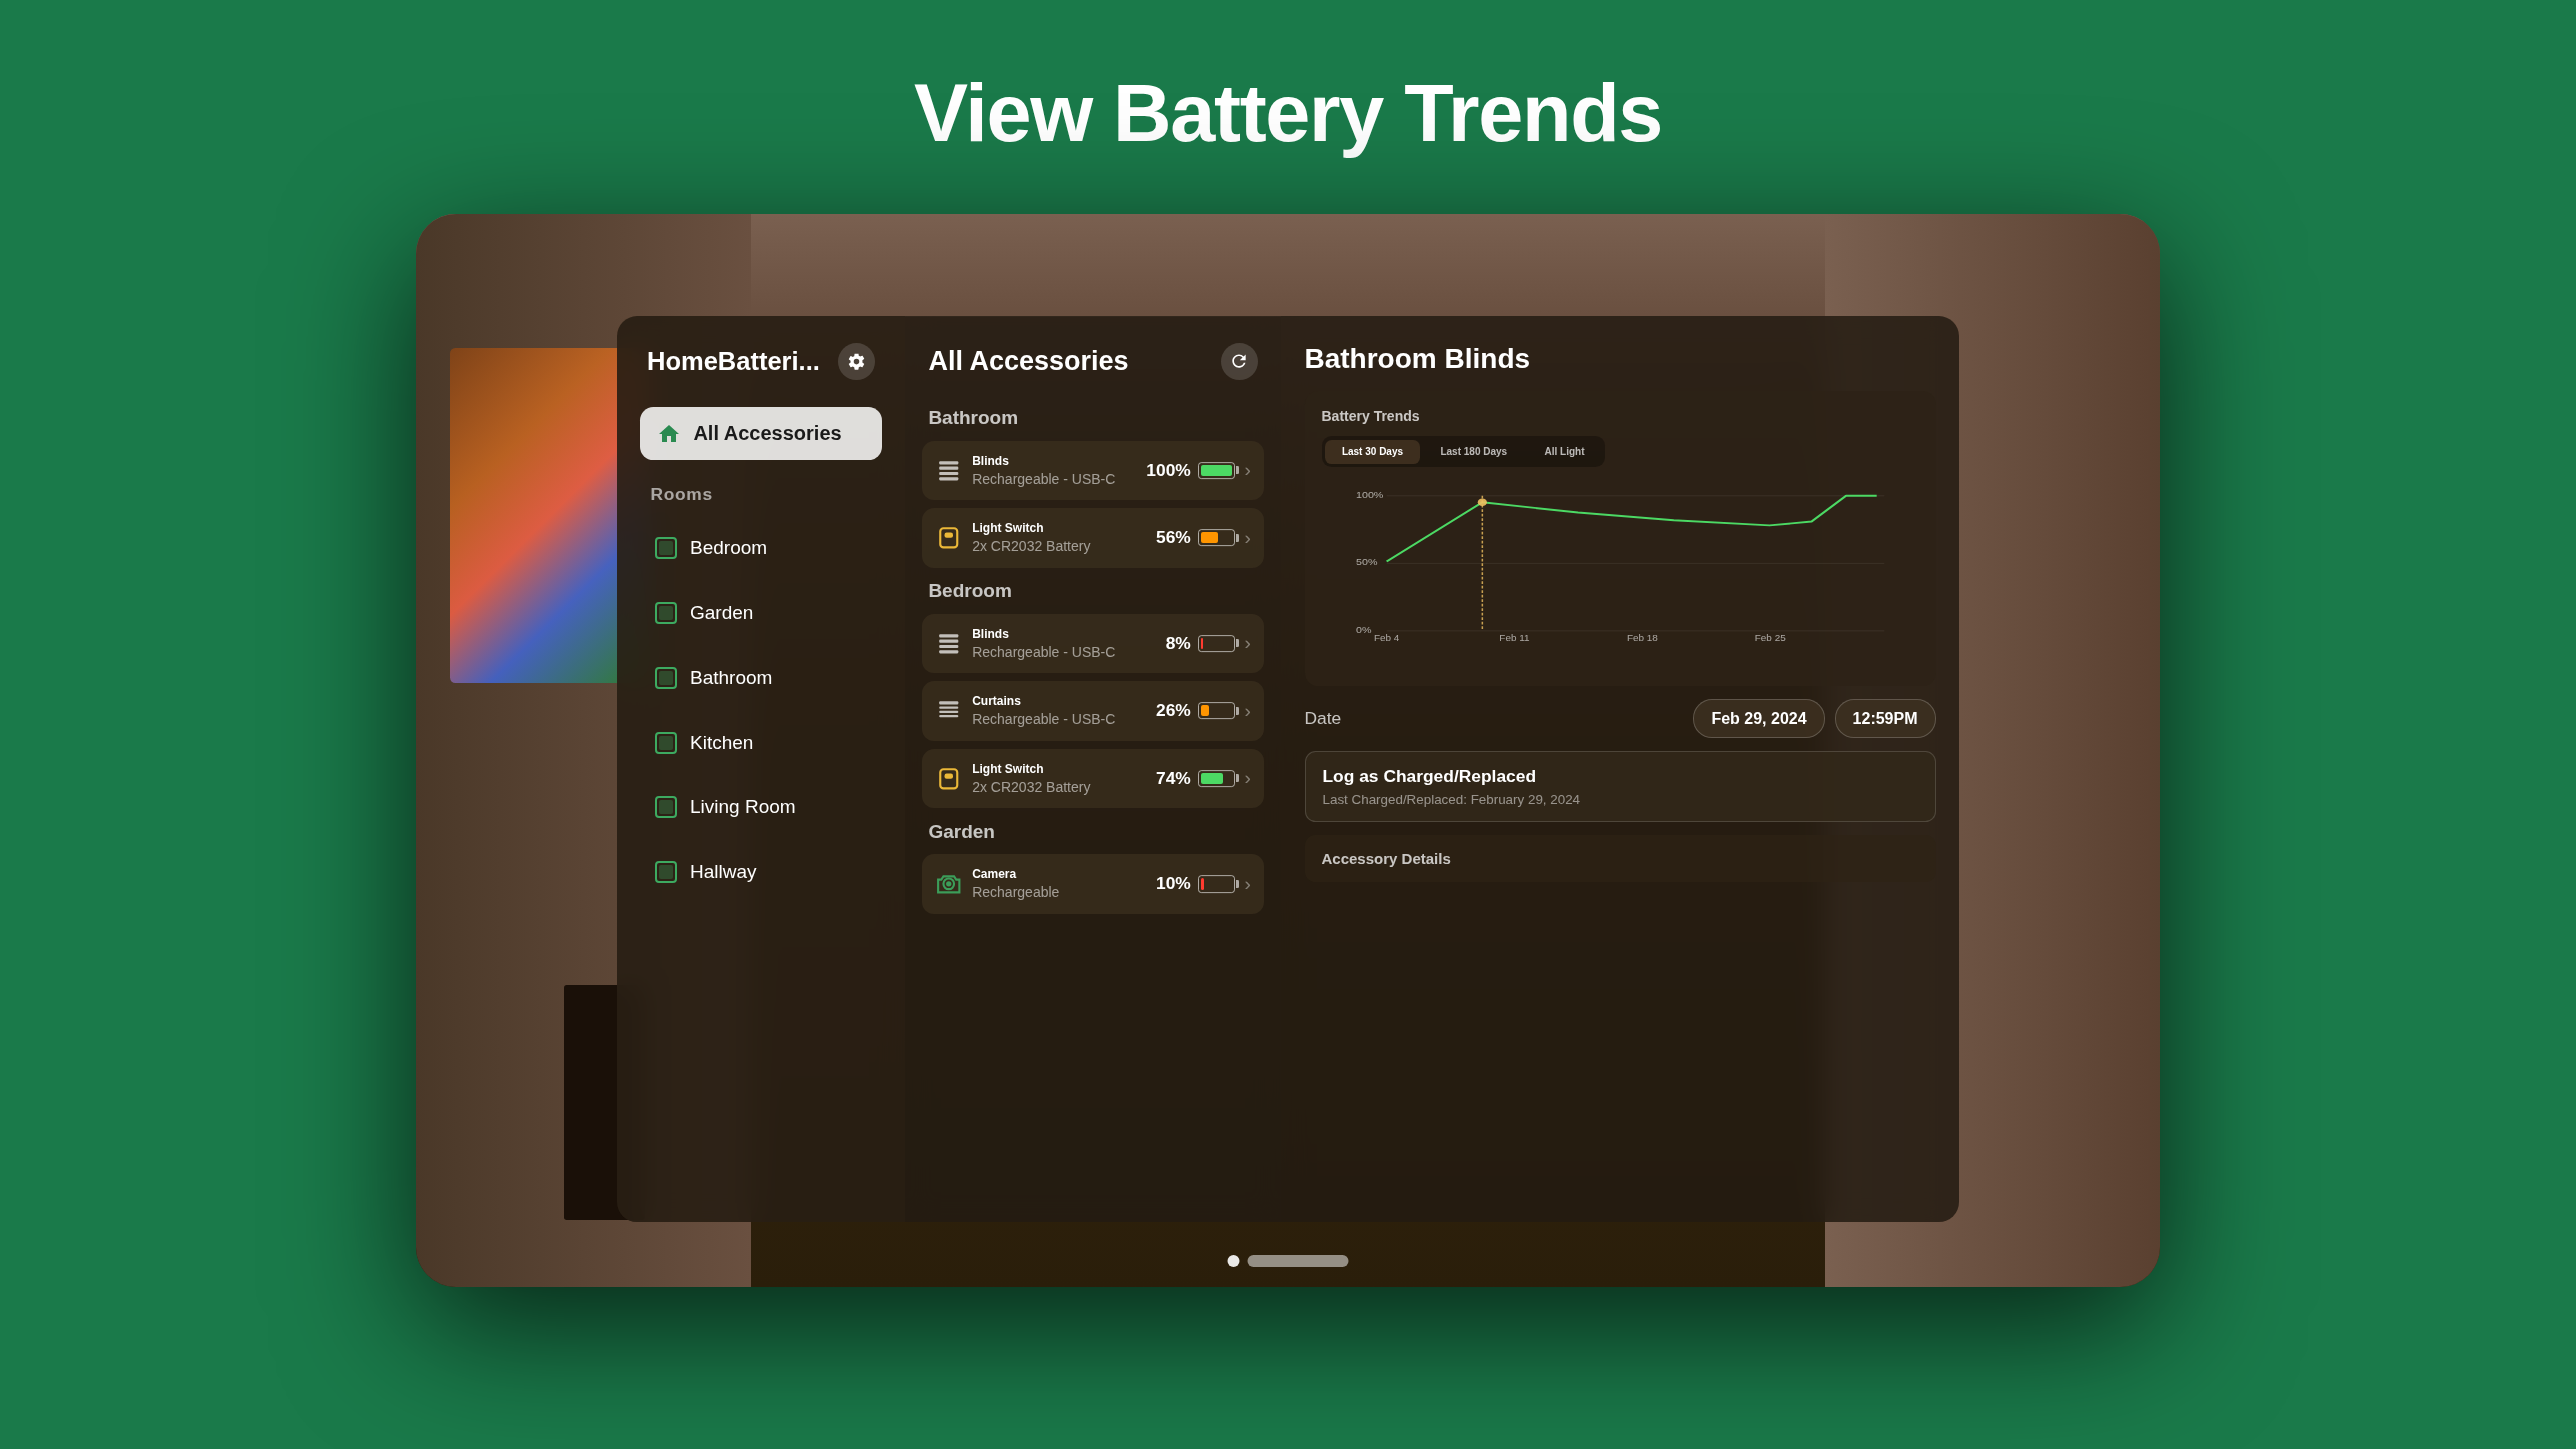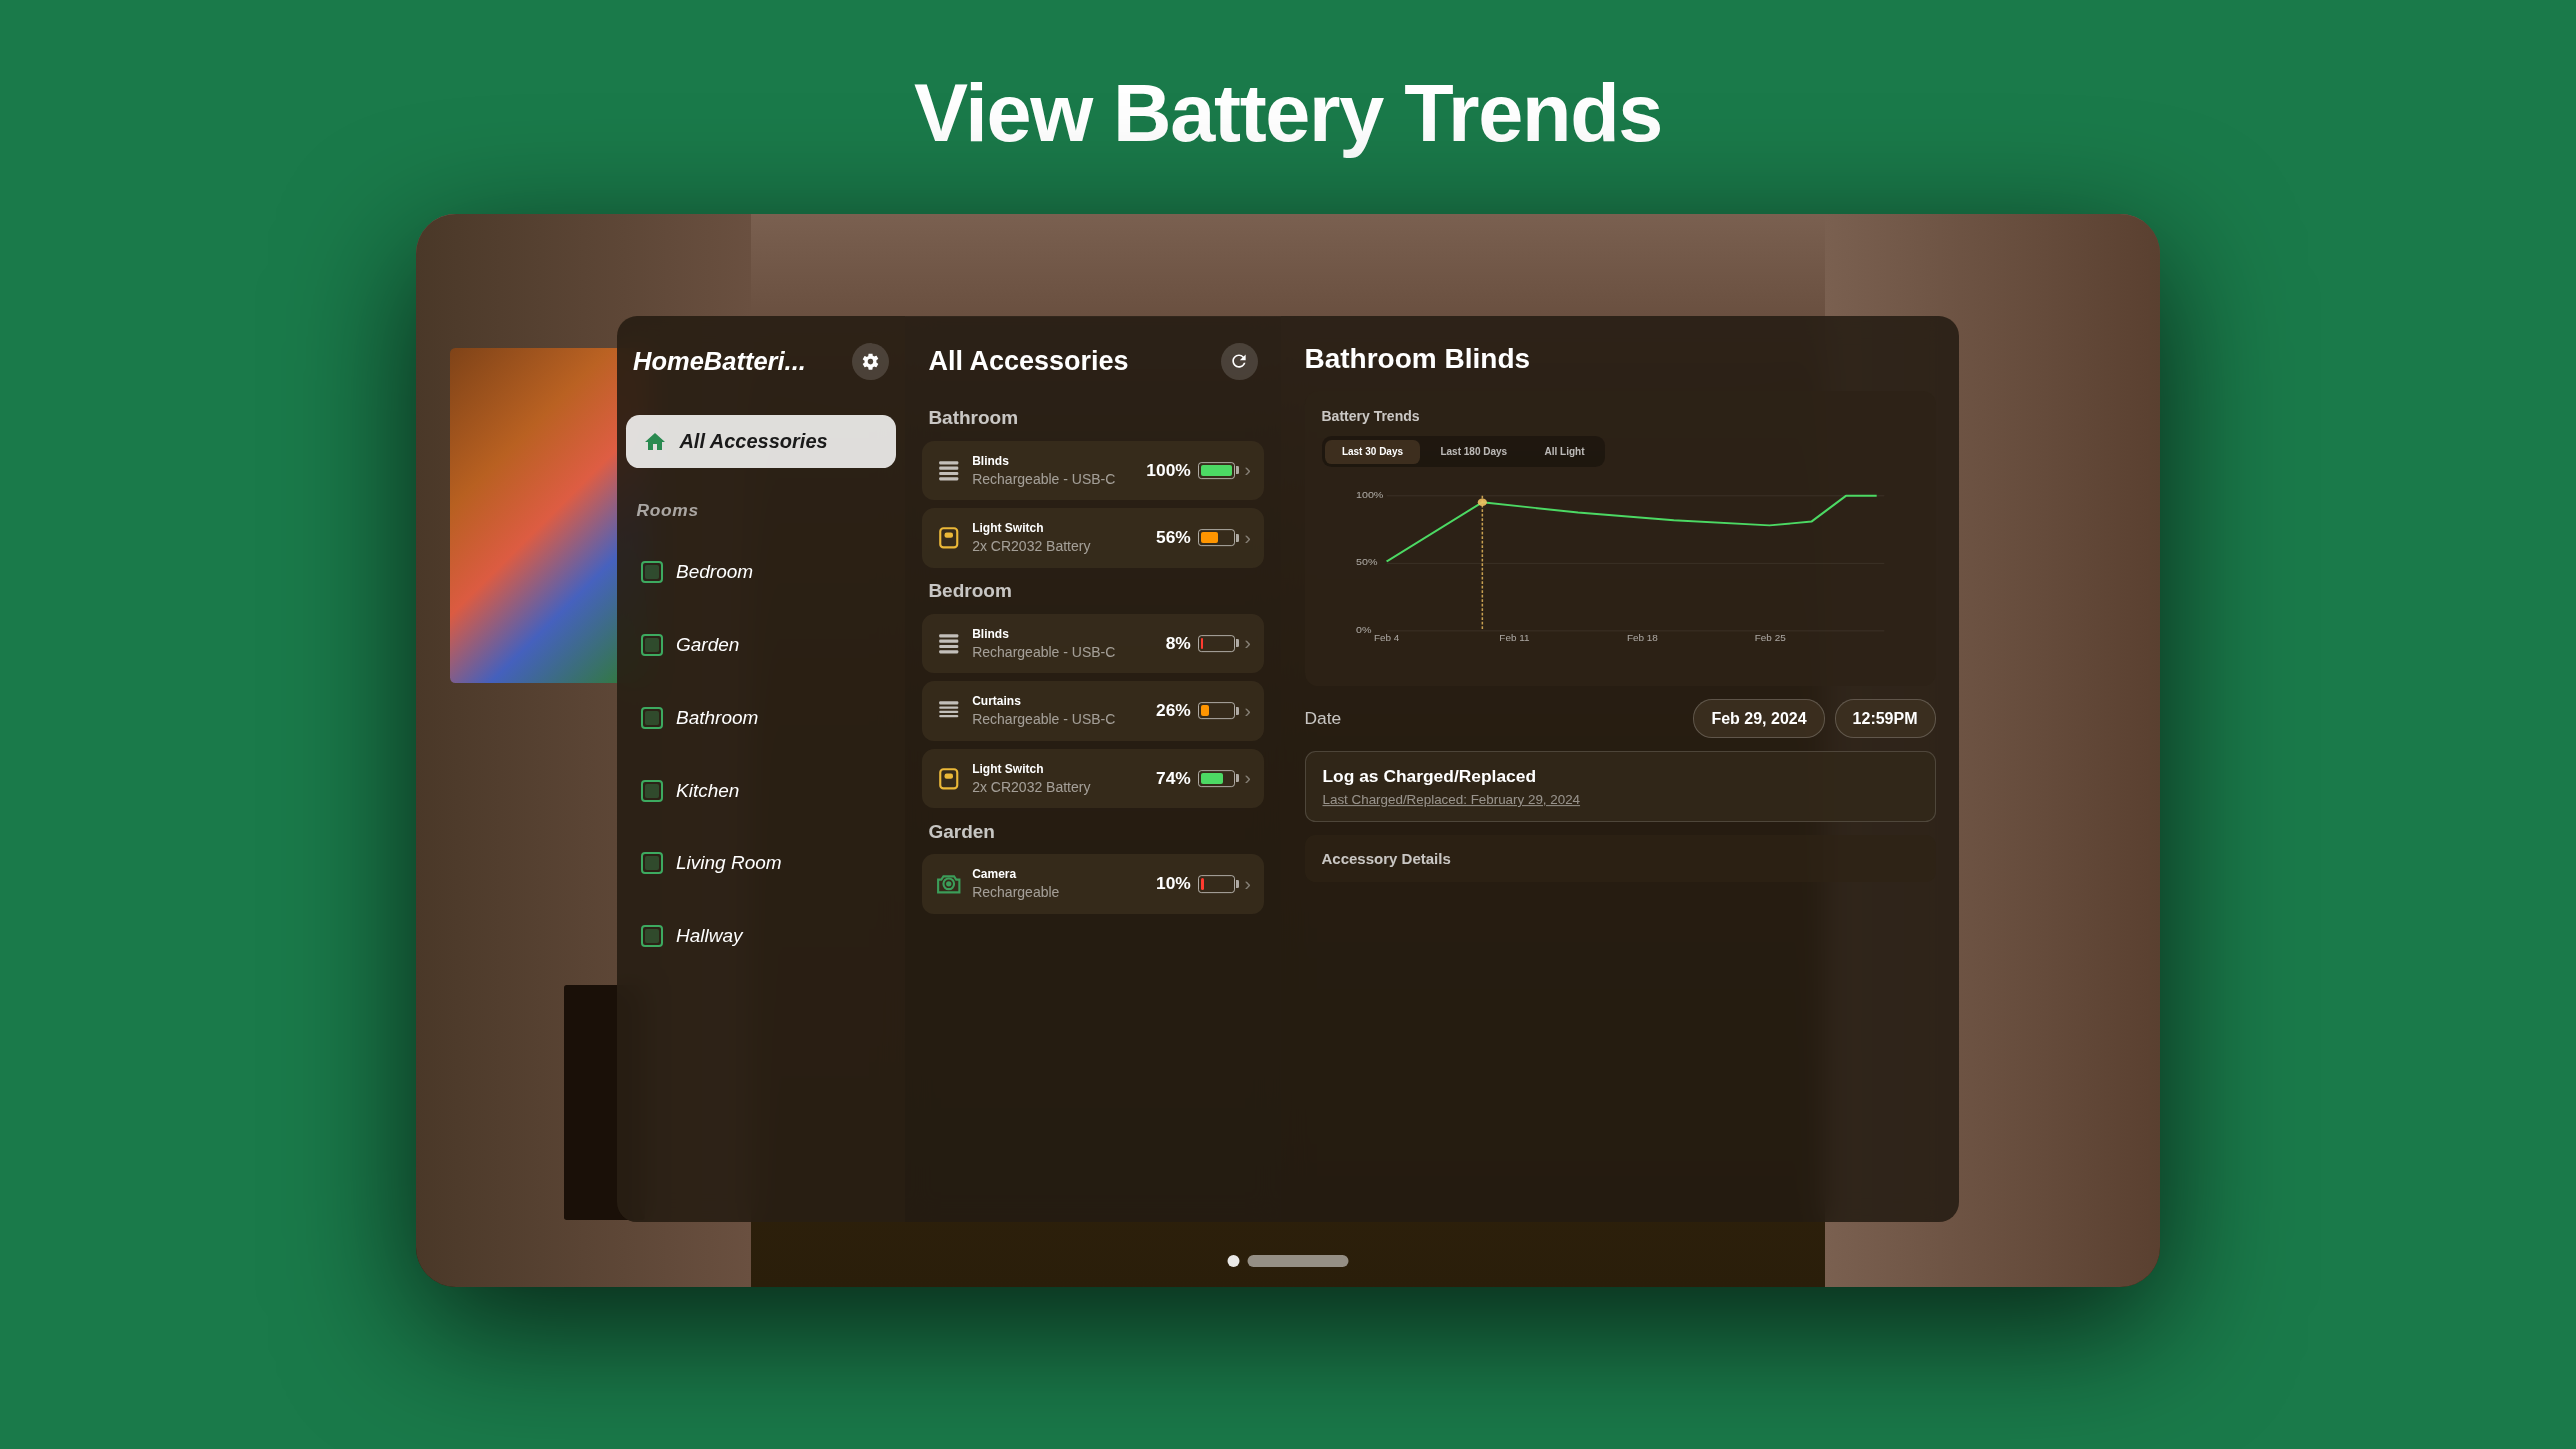--- a/index.html
+++ b/index.html
@@ -110,25 +110,24 @@
       z-index: 10;
       gap: 0;
     }
 
     
     .sidebar {
       width: 288px;
       background: rgba(40, 30, 20, 0.92);
       backdrop-filter: blur(13.4px);
       border-radius: 20px 0 0 20px;
-      padding: 27px 6px;
+      padding: 27px 20px;
       display: flex;
       flex-direction: column;
-      gap: 22px;
-      font-style: italic;
+      gap: 14px;
     }
 
     .sidebar-header {
       display: flex;
       align-items: center;
       justify-content: space-between;
       padding: 0 10px 13.4px 10px;
     }
 
     .sidebar-title {
@@ -427,21 +426,20 @@
     .log-btn-label {
       color: #ffffff;
       font-size: 17.4px;
       font-weight: 600;
     }
 
     .log-btn-sublabel {
       color: rgba(255,255,255,0.5);
       font-size: 13.4px;
       margin-top: 5.4px;
-      text-decoration: underline;
     }
 
     .accessory-details-section {
       background: rgba(45, 35, 22, 0.7);
       border-radius: 10.7px;
       padding: 14.8px 17px;
     }
 
     .accessory-details-title {
       color: rgba(255,255,255,0.75);

